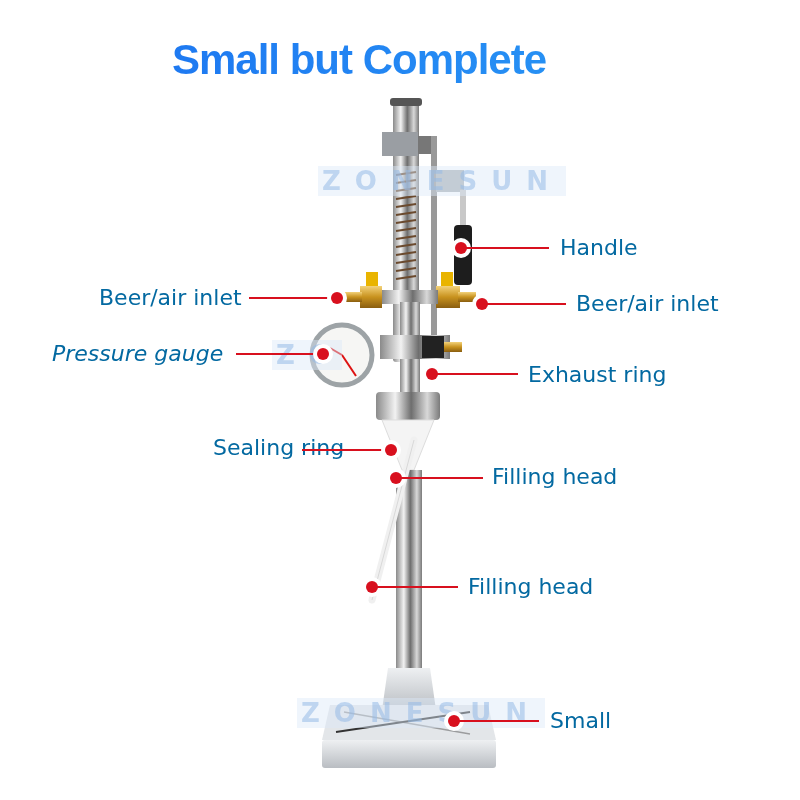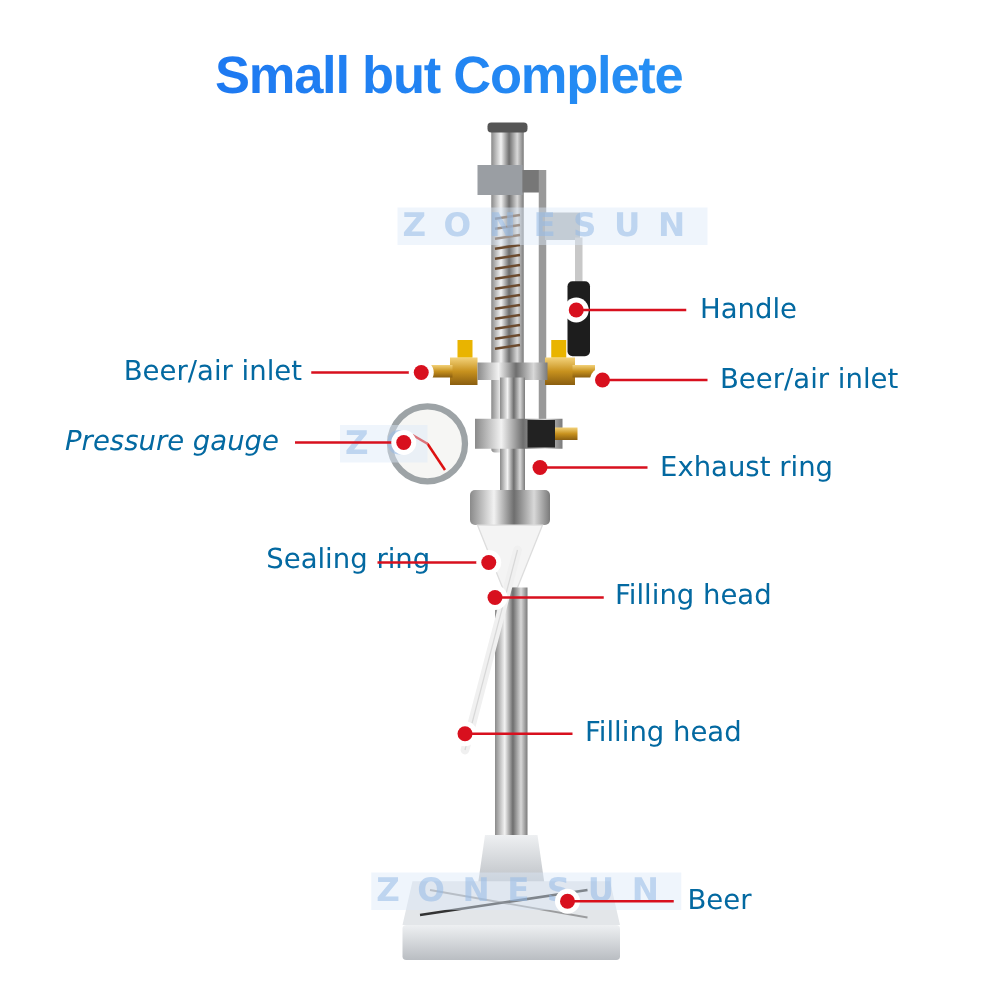--- a/index.html
+++ b/index.html
@@ -160,14 +160,14 @@
 
 <div>
   <div class="dot" style="left:366px;top:581px;"></div>
   <div class="leader" style="left:372px;top:586px;width:86px;"></div>
   <div class="label" style="left:468px;top:576px;">Filling head</div>
 </div>
 
 <div>
   <div class="dot" style="left:448px;top:715px;"></div>
   <div class="leader" style="left:454px;top:720px;width:85px;"></div>
-  <div class="label" style="left:550px;top:710px;">Beer</div>
+  <div class="label" style="left:550px;top:710px;">Small</div>
 </div>
 
 </body></html>

